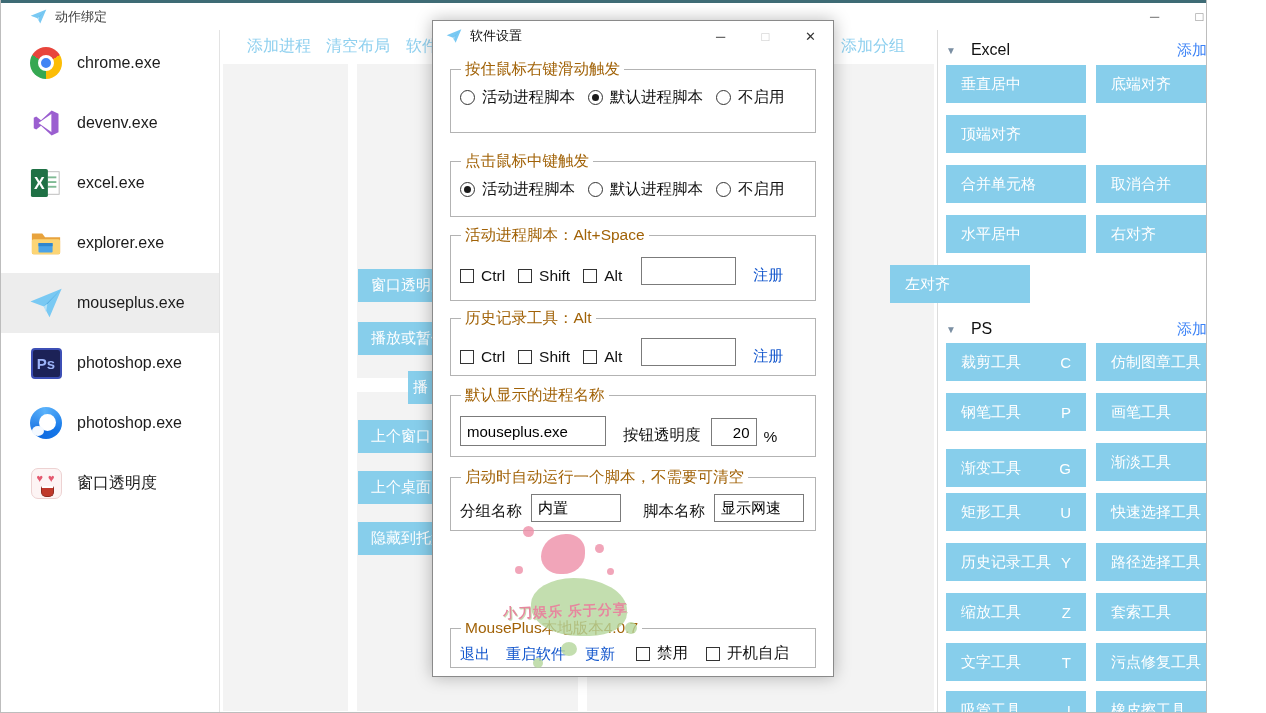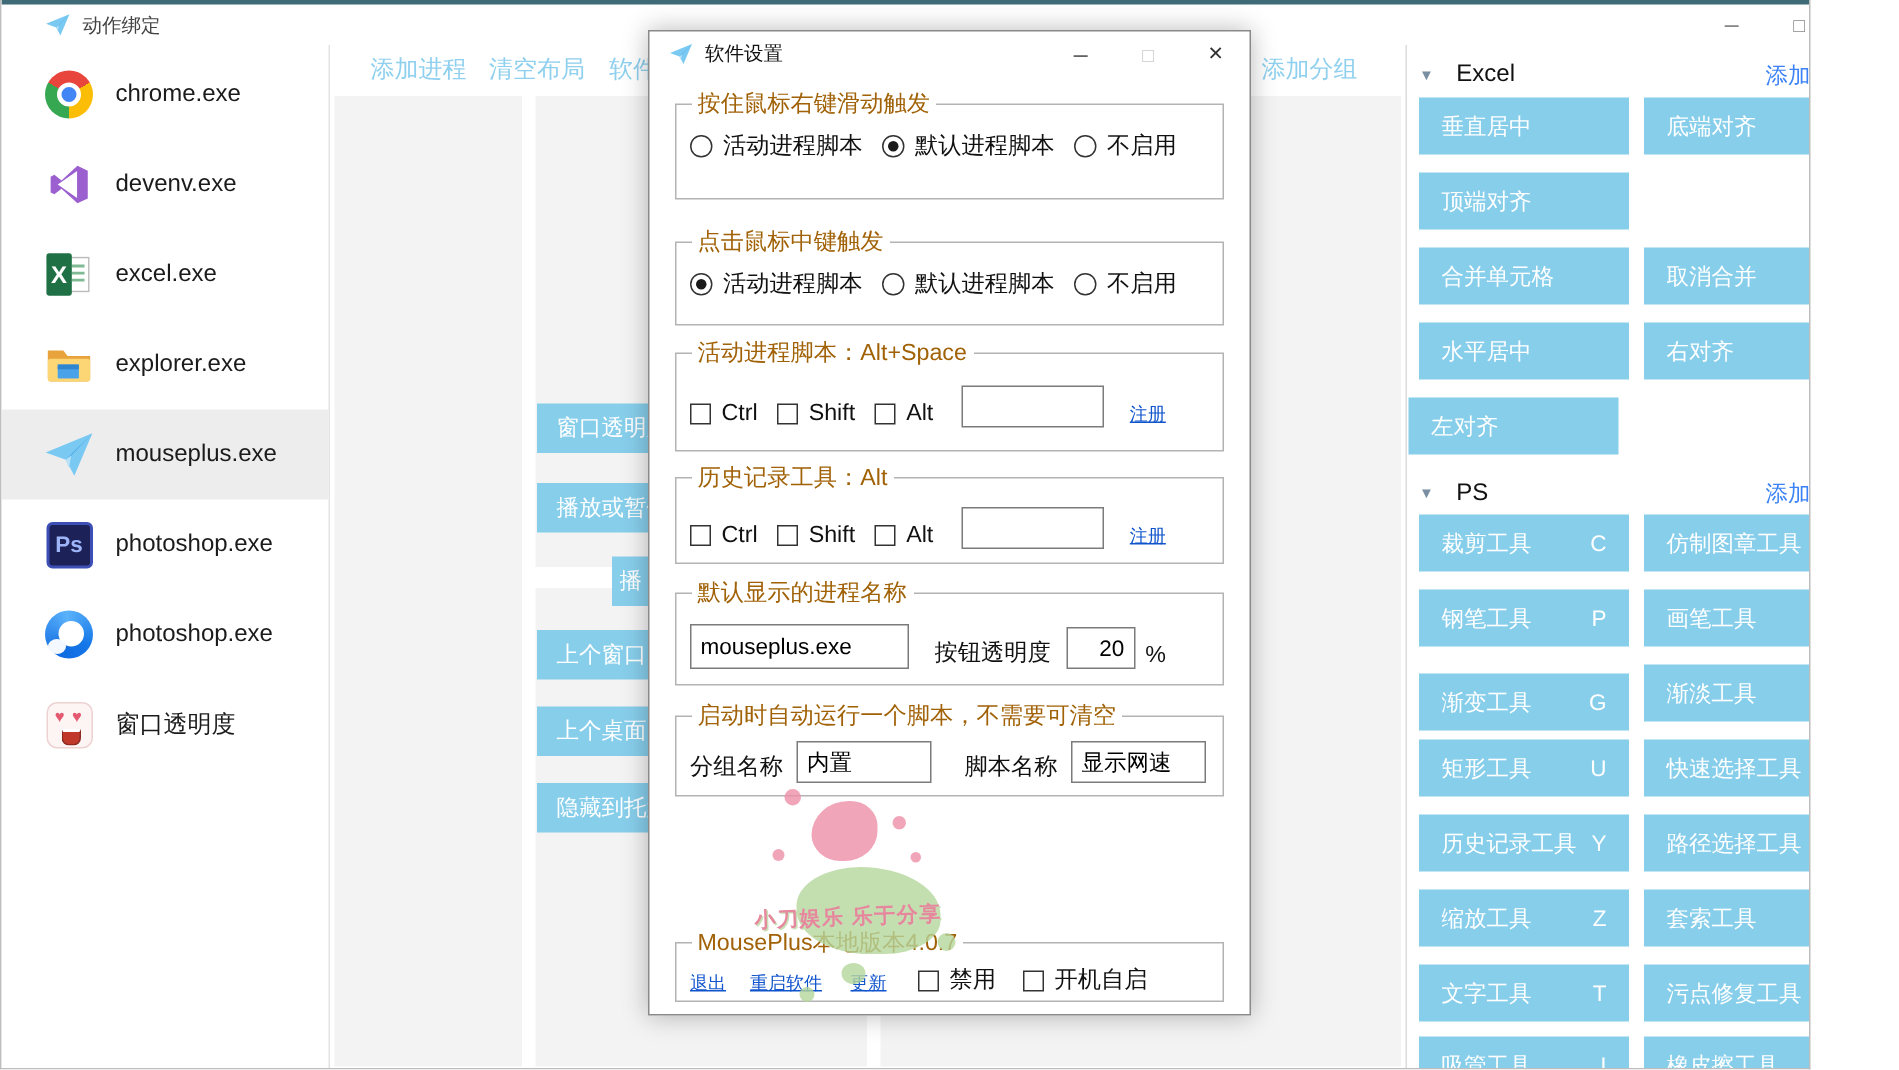--- a/index.html
+++ b/index.html
@@ -72,21 +72,21 @@
   .m-controls .disabled { color:#c9c9c9; }
   fieldset { position:absolute; left:17px; right:17px; border:1px solid #b3b3b3; padding:2px 9px 0; background:transparent; }
   legend { font-size:15.5px; color:#a16207; padding:0 4px; margin-left:1px; white-space:nowrap; }
   .frow { display:flex; align-items:flex-end; font-size:15.5px; color:#111; padding:5px 0 0; }
   .opt { display:flex; align-items:center; margin-right:13px; }
   .radio { width:15px; height:15px; border:1px solid #333; border-radius:50%; position:relative;
            margin-right:7px; flex:0 0 auto; background:#fff; }
   .radio.checked::after { content:''; position:absolute; inset:3px; background:#1a1a1a; border-radius:50%; }
   .cb { width:14px; height:14px; border:1px solid #333; margin-right:7px; flex:0 0 auto; background:#fff; }
   .tin { border:1px solid #7b7b7b; height:28px; font-size:15px; font-family:inherit; padding:0 6px; background:#fff; }
-  .link { color:#1155cc; text-decoration:underline; font-size:12px; white-space:nowrap; }
+  .link { color:#1155cc; font-size:15px; white-space:nowrap; }
 
   
   .wm { position:absolute; left:70px; top:505px; width:170px; height:155px; pointer-events:none; opacity:.8; z-index:3; }
   .wm i { position:absolute; display:block; }
   .wm .p1 { left:38px; top:8px;  width:44px; height:40px; background:#ee8fa8; border-radius:62% 45% 55% 48%; }
   .wm .p2 { left:20px; top:0;    width:11px; height:11px; background:#ee8fa8; border-radius:50%; }
   .wm .p3 { left:92px; top:18px; width:9px;  height:9px;  background:#ee8fa8; border-radius:50%; }
   .wm .p4 { left:12px; top:40px; width:8px;  height:8px;  background:#ee8fa8; border-radius:50%; }
   .wm .p5 { left:104px; top:42px;width:7px;  height:7px;  background:#ee8fa8; border-radius:50%; }
   .wm .g1 { left:28px; top:52px; width:96px; height:58px; background:#b5d69c; border-radius:48% 60% 42% 55%; }
@@ -231,21 +231,21 @@
     </div>
   <div class="rbtn" style="left:1095px;top:165px">
       <span>取消合并</span>
     </div>
   <div class="rbtn" style="left:945px;top:215px">
       <span>水平居中</span>
     </div>
   <div class="rbtn" style="left:1095px;top:215px">
       <span>右对齐</span>
     </div>
-  <div class="rbtn" style="left:938px;top:265px">
+  <div class="rbtn" style="left:889px;top:265px">
       <span>左对齐</span>
     </div>
 
   <div class="group-header" style="top:318px">
     <span class="tri">▼</span>
     <span class="group-name">PS</span>
     <span class="add-script">添加脚本</span>
   </div>
   <div class="rbtn" style="left:945px;top:343px">
       <span>裁剪工具</span>

